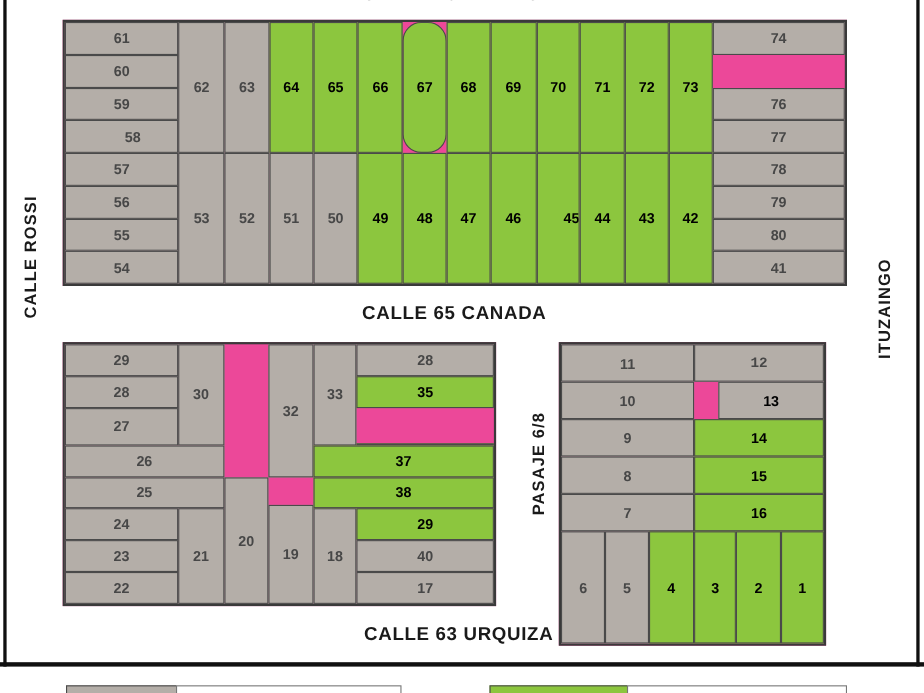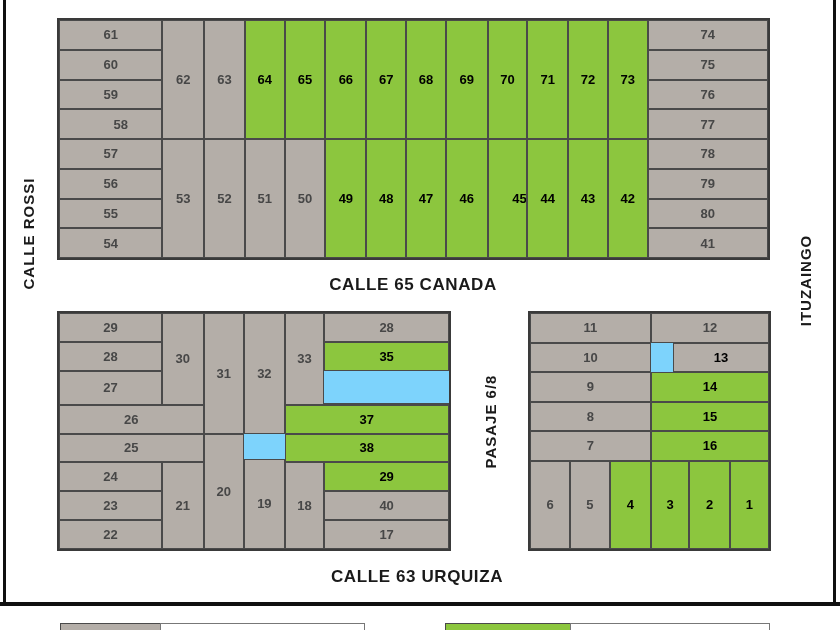--- a/index.html
+++ b/index.html
@@ -9,28 +9,28 @@
     font-family:"Liberation Sans", sans-serif;
     --green:#8CC63E;--gray:#B4AEA8;--cellborder:#4a4a4a;--blockborder:#3a3a3a;
     --numgray:#474747;--numdark:#000000;--label:#1a1a1a;--frame:#101010;
   }
   
   .frame-left{position:absolute;left:3px;top:0;width:3px;height:606px;background:var(--frame);}
   .frame-right{position:absolute;left:833px;top:0;width:3px;height:606px;background:var(--frame);}
   .frame-bottom{position:absolute;left:0;top:602px;width:840px;height:4px;background:var(--frame);}
 
   
-  .block{position:absolute;display:grid;border:2px solid var(--blockborder);box-sizing:border-box;background:#7dd3fc;}
+  .block{position:absolute;display:grid;border:2px solid var(--blockborder);box-sizing:border-box;background:#ec4899;}
   .block-north{left:57px;top:18px;width:713px;height:242px;
     grid-template-columns:104fr 42fr 41fr 40fr 41fr 41fr 40fr 40fr 42fr 40fr 41fr 40fr 40fr 121fr;
     grid-template-rows:repeat(8,1fr);}
   .block-southwest{left:57px;top:311px;width:394px;height:240px;
     grid-template-columns:104fr 42fr 41fr 41fr 40fr 126fr;
     grid-template-rows:repeat(8,1fr);}
-  .block-southeast{left:528px;top:311px;width:243px;height:240px;
+  .block-southeast{left:508px;top:311px;width:243px;height:276px;
     grid-template-columns:41fr 40fr 42fr 39fr 41fr 40fr;
     grid-template-rows:repeat(5,30fr) 90fr;}
 
   .cell{
     border:1px solid var(--cellborder);
     display:flex;align-items:center;justify-content:center;
     font-size:13px;font-weight:700;color:var(--numgray);
     background:var(--gray);
     overflow:hidden;
   }
@@ -73,29 +73,28 @@
 <div class="block block-north">
     <div class="cell gray" style="grid-area: 1 / 1 / span 1 / span 1;">61</div>
     <div class="cell gray" style="grid-area: 2 / 1 / span 1 / span 1;">60</div>
     <div class="cell gray" style="grid-area: 3 / 1 / span 1 / span 1;">59</div>
     <div class="cell gray" style="grid-area: 4 / 1 / span 1 / span 1; padding-left: 20px;">58</div>
     <div class="cell gray" style="grid-area: 1 / 2 / span 4 / span 1;">62</div>
     <div class="cell gray" style="grid-area: 1 / 3 / span 4 / span 1;">63</div>
     <div class="cell green" style="grid-area: 1 / 4 / span 4 / span 1;">64</div>
     <div class="cell green" style="grid-area: 1 / 5 / span 4 / span 1;">65</div>
     <div class="cell green" style="grid-area: 1 / 6 / span 4 / span 1;">66</div>
-    <div class="cell green" style="grid-area: 1 / 7 / span 4 / span 1;">67</div>
+    <div class="cell green" style="grid-area: 1 / 7 / span 4 / span 1; border-radius: 17px;">67</div>
     <div class="cell green" style="grid-area: 1 / 8 / span 4 / span 1;">68</div>
     <div class="cell green" style="grid-area: 1 / 9 / span 4 / span 1;">69</div>
     <div class="cell green" style="grid-area: 1 / 10 / span 4 / span 1;">70</div>
     <div class="cell green" style="grid-area: 1 / 11 / span 4 / span 1;">71</div>
     <div class="cell green" style="grid-area: 1 / 12 / span 4 / span 1;">72</div>
     <div class="cell green" style="grid-area: 1 / 13 / span 4 / span 1;">73</div>
     <div class="cell gray" style="grid-area: 1 / 14 / span 1 / span 1;">74</div>
-    <div class="cell gray" style="grid-area: 2 / 14 / span 1 / span 1;">75</div>
     <div class="cell gray" style="grid-area: 3 / 14 / span 1 / span 1;">76</div>
     <div class="cell gray" style="grid-area: 4 / 14 / span 1 / span 1;">77</div>
     <div class="cell gray" style="grid-area: 5 / 1 / span 1 / span 1;">57</div>
     <div class="cell gray" style="grid-area: 6 / 1 / span 1 / span 1;">56</div>
     <div class="cell gray" style="grid-area: 7 / 1 / span 1 / span 1;">55</div>
     <div class="cell gray" style="grid-area: 8 / 1 / span 1 / span 1;">54</div>
     <div class="cell gray" style="grid-area: 5 / 2 / span 4 / span 1;">53</div>
     <div class="cell gray" style="grid-area: 5 / 3 / span 4 / span 1;">52</div>
     <div class="cell gray" style="grid-area: 5 / 4 / span 4 / span 1;">51</div>
     <div class="cell gray" style="grid-area: 5 / 5 / span 4 / span 1;">50</div>
@@ -116,38 +115,37 @@
     <div class="cell gray" style="grid-area: 1 / 1 / span 1 / span 1;">29</div>
     <div class="cell gray" style="grid-area: 2 / 1 / span 1 / span 1;">28</div>
     <div class="cell gray" style="grid-area: 3 / 1 / span 1 / span 1;">27</div>
     <div class="cell gray" style="grid-area: 1 / 2 / span 3 / span 1;">30</div>
     <div class="cell gray" style="grid-area: 4 / 1 / span 1 / span 2;">26</div>
     <div class="cell gray" style="grid-area: 5 / 1 / span 1 / span 2;">25</div>
     <div class="cell gray" style="grid-area: 6 / 1 / span 1 / span 1;">24</div>
     <div class="cell gray" style="grid-area: 7 / 1 / span 1 / span 1;">23</div>
     <div class="cell gray" style="grid-area: 8 / 1 / span 1 / span 1;">22</div>
     <div class="cell gray" style="grid-area: 6 / 2 / span 3 / span 1;">21</div>
-    <div class="cell gray" style="grid-area: 1 / 3 / span 4 / span 1;">31</div>
     <div class="cell gray" style="grid-area: 5 / 3 / span 4 / span 1;">20</div>
     <div class="cell gray" style="grid-area: 1 / 4 / span 4 / span 1;">32</div>
     <div class="cell gray" style="grid-area: 5 / 4 / span 4 / span 1; margin-top: 25px;">19</div>
     <div class="cell gray" style="grid-area: 1 / 5 / span 3 / span 1;">33</div>
     <div class="cell gray" style="grid-area: 6 / 5 / span 3 / span 1;">18</div>
     <div class="cell gray" style="grid-area: 1 / 6 / span 1 / span 1;">28</div>
     <div class="cell green" style="grid-area: 2 / 6 / span 1 / span 1;">35</div>
     <div class="cell green" style="grid-area: 3 / 6 / span 1 / span 1; margin-top: 32px;">36</div>
     <div class="cell green" style="grid-area: 4 / 5 / span 1 / span 2;">37</div>
     <div class="cell green" style="grid-area: 5 / 5 / span 1 / span 2;">38</div>
     <div class="cell green" style="grid-area: 6 / 6 / span 1 / span 1;">29</div>
     <div class="cell gray" style="grid-area: 7 / 6 / span 1 / span 1;">40</div>
     <div class="cell gray" style="grid-area: 8 / 6 / span 1 / span 1;">17</div>
   </div>
 <div class="block block-southeast">
     <div class="cell gray" style="grid-area: 1 / 1 / span 1 / span 3;">11</div>
-    <div class="cell gray" style="grid-area: 1 / 4 / span 1 / span 3;">12</div>
+    <div class="cell gray" style="grid-area: 1 / 4 / span 1 / span 3; font-family: Liberation Mono, monospace;">12</div>
     <div class="cell gray" style="grid-area: 2 / 1 / span 1 / span 3;">10</div>
     <div class="cell graybold" style="grid-area: 2 / 4 / span 1 / span 3;">13</div>
     <div class="cell gray" style="grid-area: 3 / 1 / span 1 / span 3;">9</div>
     <div class="cell green" style="grid-area: 3 / 4 / span 1 / span 3;">14</div>
     <div class="cell gray" style="grid-area: 4 / 1 / span 1 / span 3;">8</div>
     <div class="cell green" style="grid-area: 4 / 4 / span 1 / span 3;">15</div>
     <div class="cell gray" style="grid-area: 5 / 1 / span 1 / span 3;">7</div>
     <div class="cell green" style="grid-area: 5 / 4 / span 1 / span 3;">16</div>
     <div class="cell gray" style="grid-area: 6 / 1 / span 1 / span 1;">6</div>
     <div class="cell gray" style="grid-area: 6 / 2 / span 1 / span 1;">5</div>

